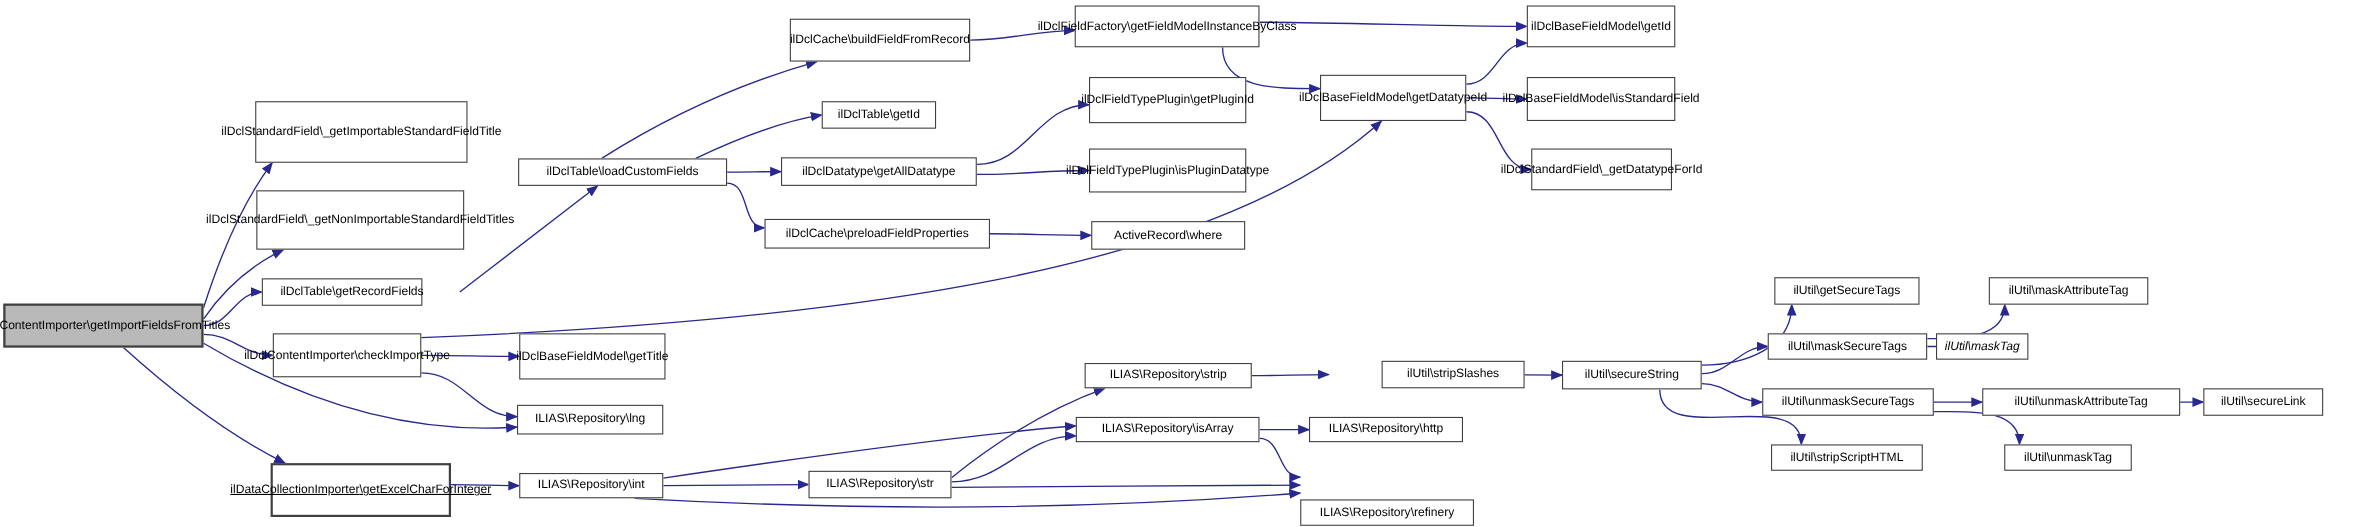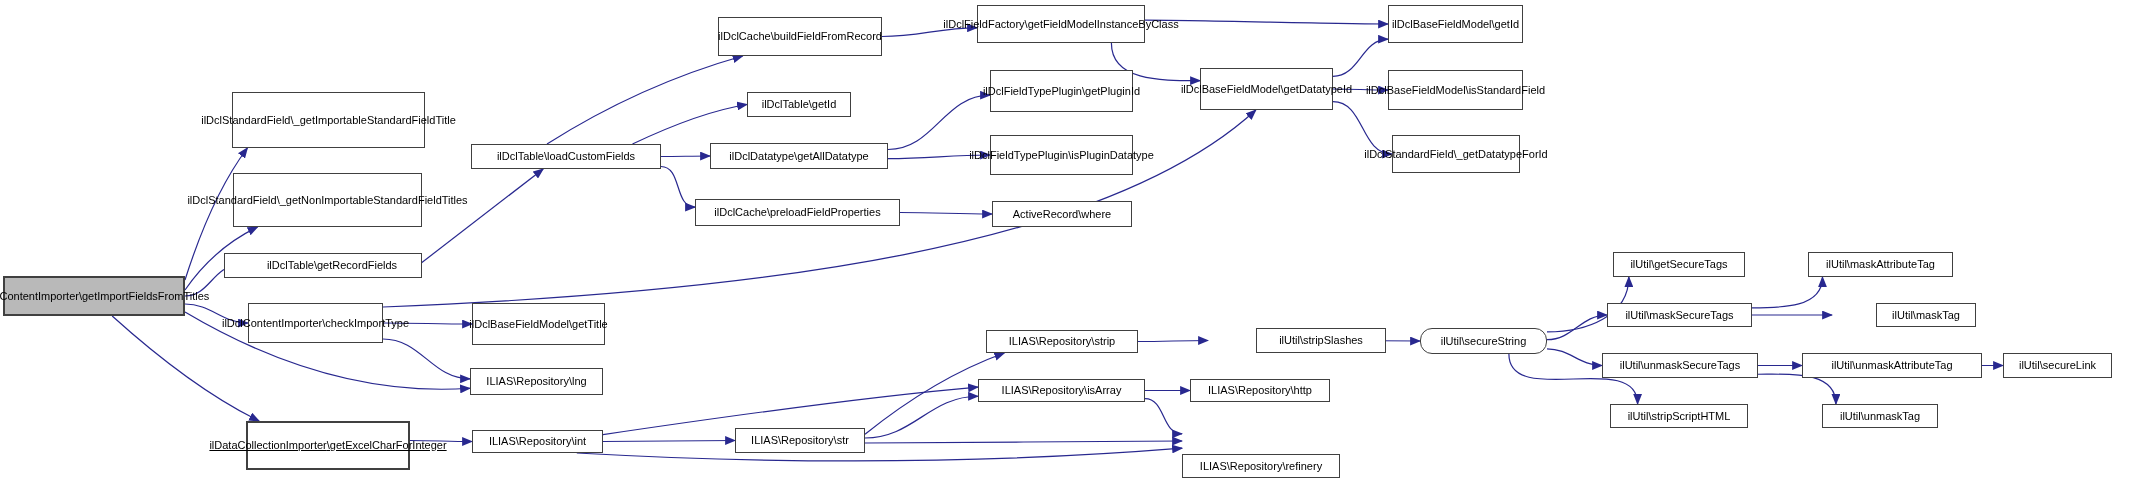--- a/index.html
+++ b/index.html
@@ -103,21 +103,21 @@
       <div class="node" style="left: 232px; top: 92px; width: 193px; height: 56px; border-color: rgb(64, 64, 64);">
         <span>ilDclStandardField</span>
         <span>\_getImportableStandardField</span>
         <span>Title</span>
       </div>
       <div class="node" style="left: 233px; top: 173px; width: 189px; height: 54px; border-color: rgb(64, 64, 64);">
         <span>ilDclStandardField</span>
         <span>\_getNonImportableStandard</span>
         <span>FieldTitles</span>
       </div>
-      <div class="node" style="left: 224px; top: 253px; width: 198px; height: 25px; border-color: rgb(64, 64, 64); padding-left: 18px;">
+      <div class="node" style="left: 238px; top: 253px; width: 146px; height: 25px; border-color: rgb(64, 64, 64); padding-left: 18px;">
         <span>ilDclTable\getRecordFields</span>
       </div>
       <div class="node" style="left: 248px; top: 303px; width: 135px; height: 40px; border-color: rgb(64, 64, 64);">
         <span>ilDclContentImporter</span>
         <span>\checkImportType</span>
       </div>
       <div class="node bold" style="left: 246px; top: 421px; width: 164px; height: 49px; border-color: rgb(64, 64, 64); text-decoration: underline;">
         <span>ilDataCollectionImporter</span>
         <span>\getExcelCharForInteger</span>
       </div>
@@ -189,39 +189,39 @@
       </div>
       <div class="node" style="left: 1208px; top: 328px; width: 130px; height: 25px; border-color: rgb(64, 64, 64); margin-left: 48px;">
         <span>ilUtil\stripSlashes</span>
       </div>
       <div class="node" style="left: 1190px; top: 379px; width: 140px; height: 23px; border-color: rgb(64, 64, 64);">
         <span>ILIAS\Repository\http</span>
       </div>
       <div class="node" style="left: 1182px; top: 454px; width: 158px; height: 24px; border-color: rgb(64, 64, 64);">
         <span>ILIAS\Repository\refinery</span>
       </div>
-      <div class="node" style="left: 1420px; top: 328px; width: 127px; height: 26px; border-color: rgb(64, 64, 64); border-radius: 12px;">
+      <div class="node" style="left: 1420px; top: 328px; width: 127px; height: 26px; border-color: rgb(64, 64, 64);">
         <span>ilUtil\secureString</span>
       </div>
       <div class="node" style="left: 1613px; top: 252px; width: 132px; height: 25px; border-color: rgb(64, 64, 64);">
         <span>ilUtil\getSecureTags</span>
       </div>
       <div class="node" style="left: 1607px; top: 303px; width: 145px; height: 24px; border-color: rgb(64, 64, 64);">
         <span>ilUtil\maskSecureTags</span>
       </div>
       <div class="node" style="left: 1602px; top: 353px; width: 156px; height: 25px; border-color: rgb(64, 64, 64);">
         <span>ilUtil\unmaskSecureTags</span>
       </div>
       <div class="node" style="left: 1610px; top: 404px; width: 138px; height: 24px; border-color: rgb(64, 64, 64);">
         <span>ilUtil\stripScriptHTML</span>
       </div>
       <div class="node" style="left: 1808px; top: 252px; width: 145px; height: 25px; border-color: rgb(64, 64, 64);">
         <span>ilUtil\maskAttributeTag</span>
       </div>
-      <div class="node" style="left: 1876px; top: 303px; width: 100px; height: 24px; border-color: rgb(64, 64, 64);">
+      <div class="node" style="left: 1760px; top: 303px; width: 84px; height: 24px; border-color: rgb(64, 64, 64); font-style: italic;">
         <span>ilUtil\maskTag</span>
       </div>
       <div class="node" style="left: 1802px; top: 353px; width: 180px; height: 25px; border-color: rgb(64, 64, 64);">
         <span>ilUtil\unmaskAttributeTag</span>
       </div>
       <div class="node" style="left: 1822px; top: 404px; width: 116px; height: 24px; border-color: rgb(64, 64, 64);">
         <span>ilUtil\unmaskTag</span>
       </div>
       <div class="node" style="left: 2003px; top: 353px; width: 109px; height: 25px; border-color: rgb(64, 64, 64);">
         <span>ilUtil\secureLink</span>

